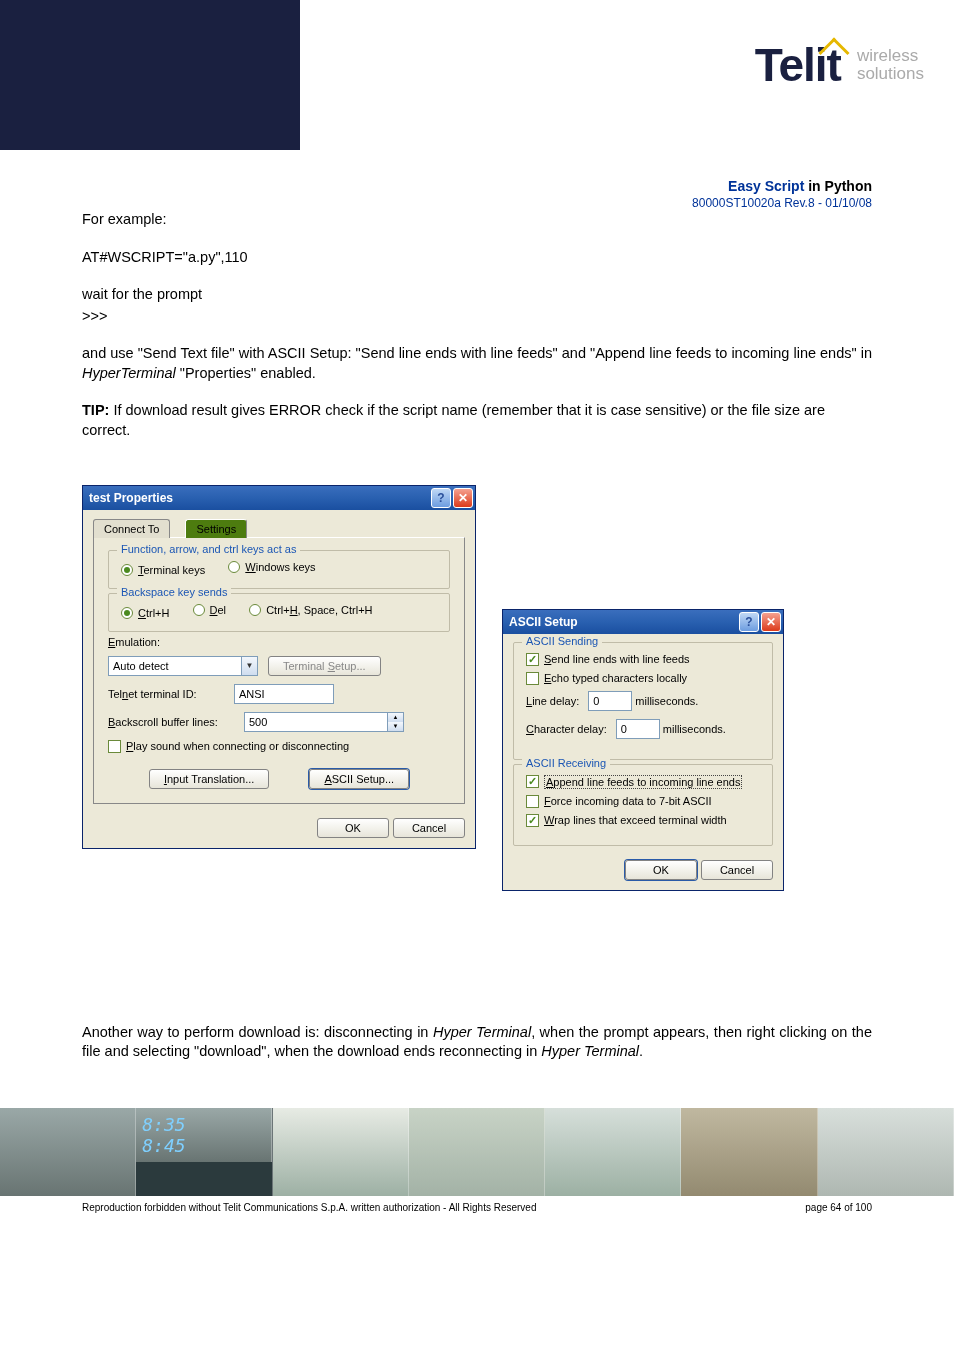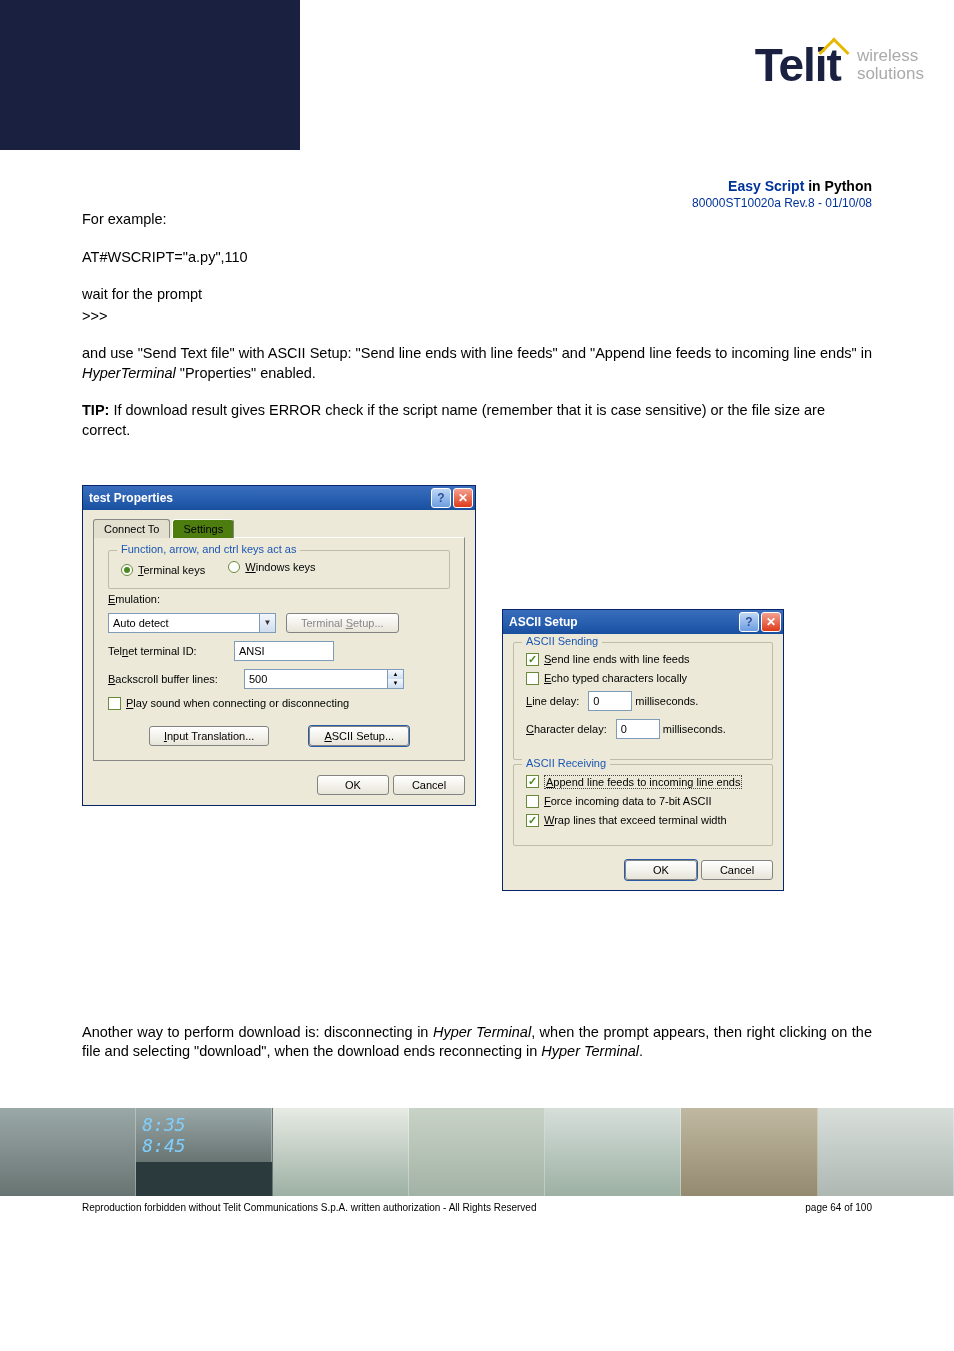--- a/index.html
+++ b/index.html
@@ -27,36 +27,36 @@
   
   .win-dialog { position: absolute; background: #ece9d8; border: 1px solid #0a246a; font-family: Tahoma, sans-serif; font-size: 11px; color: #000; }
   .win-titlebar { height: 24px; background: linear-gradient(to bottom, #3a6ebd 0%, #2960b0 50%, #1a4fa0 100%); color: #fff; display: flex; align-items: center; padding: 0 2px 0 6px; font-weight: bold; font-size: 12px; }
   .win-titlebar .spacer { flex: 1; }
   .win-btn { width: 20px; height: 20px; margin-left: 2px; border: 1px solid #fff; border-radius: 3px; display: flex; align-items: center; justify-content: center; font-weight: bold; font-size: 12px; }
   .win-btn-help { background: linear-gradient(#c0d8f5,#6d9de0); color:#2a4f9a; }
   .win-btn-close { background: linear-gradient(#f5a190,#dc3a1a); color: #fff; }
   
   .dialog-body { padding: 8px 10px 10px 10px; }
   .tabs { display: flex; position: relative; top: 1px; }
-  .tab { background: #ece9d8; border: 1px solid #888; border-bottom: none; padding: 3px 10px; font-size: 11px; margin-right: 2px; border-radius: 3px 3px 0 0; }
+  .tab { background: #ece9d8; border: 1px solid #888; border-bottom: none; padding: 3px 10px; font-size: 11px; margin-right: 15px; border-radius: 3px 3px 0 0; }
   .tab.active { background: #4d7c0f; border-color: #fff #888 #ece9d8 #fff; position: relative; z-index: 2; }
   .tab.inactive { background: #e2dfcf; }
   .tabpane { border: 1px solid #888; border-top-color:#fff; padding: 12px 14px 14px 14px; background: #ece9d8; }
   
   .fieldset { border: 1px solid #c0bca8; border-radius: 2px; padding: 10px 12px 12px 12px; margin-bottom: 4px; position: relative; }
   .fieldset-legend { position: absolute; top: -8px; left: 8px; background: #ece9d8; padding: 0 4px; color: #1b56b4; font-size: 11px; }
   
   .radio { display: inline-flex; align-items: center; margin-right: 20px; font-size: 11px; }
   .radio-dot { width: 12px; height: 12px; border-radius: 50%; border: 1px solid #6a8a3a; margin-right: 5px; display: flex; align-items: center; justify-content: center; background:#fff; }
   .radio-dot.on::after { content:""; width:6px; height:6px; background:#4b8a1f; border-radius:50%; }
   
   .row { display: flex; align-items: center; margin-bottom: 8px; font-size: 11px; }
   .row label { margin-right: 6px; }
   .winput { background: #fff; border: 1px solid #7f9db9; height: 20px; padding: 1px 4px; font-size: 11px; font-family: Tahoma, sans-serif; }
-  .wselect { background:#fff; border:1px solid #7f9db9; height:20px; width:168px; display:flex; align-items:center; padding:0 4px; position:relative; font-size:11px;}
+  .wselect { background:#fff; border:1px solid #7f9db9; height:20px; width:150px; display:flex; align-items:center; padding:0 4px; position:relative; font-size:11px;}
   .wselect .dd { position:absolute; right:0; top:0; width:16px; height:18px; border-left:1px solid #7f9db9; background:linear-gradient(#f3f7fc,#cfddef); display:flex; align-items:center; justify-content:center; font-size:8px; color:#333;}
   .wspin { background:#fff; border:1px solid #7f9db9; height:20px; width:160px; display:flex; align-items:center; padding:0 4px; position:relative; font-size:11px;}
   .wspin .sp { position:absolute; right:0; top:0; width:16px; height:18px; display:flex; flex-direction:column;}
   .wspin .sp div{ flex:1; border-left:1px solid #7f9db9; background:linear-gradient(#f3f7fc,#cfddef); font-size:6px; display:flex; align-items:center; justify-content:center;}
   
   .checkbox { display:flex; align-items:center; font-size:11px; margin-bottom:6px;}
   .cb { width:13px; height:13px; border:1px solid #6a8a3a; margin-right:5px; background:#fff; display:flex; align-items:center; justify-content:center; color:#4b8a1f; font-size:11px; font-weight:bold; line-height:1;}
   
   .wbutton { background: linear-gradient(#fff,#e7e5d9); border:1px solid #838383; border-radius:3px; padding:3px 14px; font-size:11px; font-family:Tahoma,sans-serif; min-width:72px; }
   .wbutton.default { box-shadow: 0 0 0 1px #2a5ba8; }
@@ -133,20 +133,35 @@
             <div class="fieldset-legend">Function, arrow, and ctrl keys act as</div>
             <span class="radio">
                 <span class="radio-dot on"></span>
                 <span><span class="u">T</span>erminal keys</span>
               </span>
             <span class="radio">
                 <span class="radio-dot"></span>
                 <span><span class="u">W</span>indows keys</span>
               </span>
           </div>
+          <div class="fieldset">
+            <div class="fieldset-legend">Backspace key sends</div>
+            <span class="radio">
+                <span class="radio-dot on"></span>
+                <span><span class="u">C</span>trl+H</span>
+              </span>
+            <span class="radio">
+                <span class="radio-dot"></span>
+                <span><span class="u">D</span>el</span>
+              </span>
+            <span class="radio">
+                <span class="radio-dot"></span>
+                <span>Ctrl+<span class="u">H</span>, Space, Ctrl+H</span>
+              </span>
+          </div>
           <div class="row">
               <label><span class="u">E</span>mulation:</label>
             </div>
           <div class="row">
             <div class="wselect">
                 <span>Auto detect</span>
                 <span class="dd">▼</span>
               </div>
             <span style="width:10px"></span>
             <button class="wbutton" style="color:#888" disabled="">Terminal <span class="u">S</span>etup...</button>

